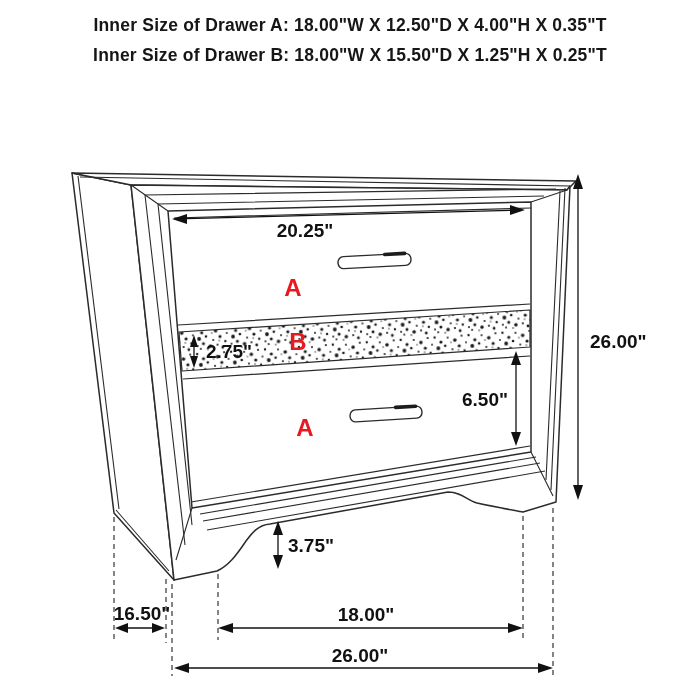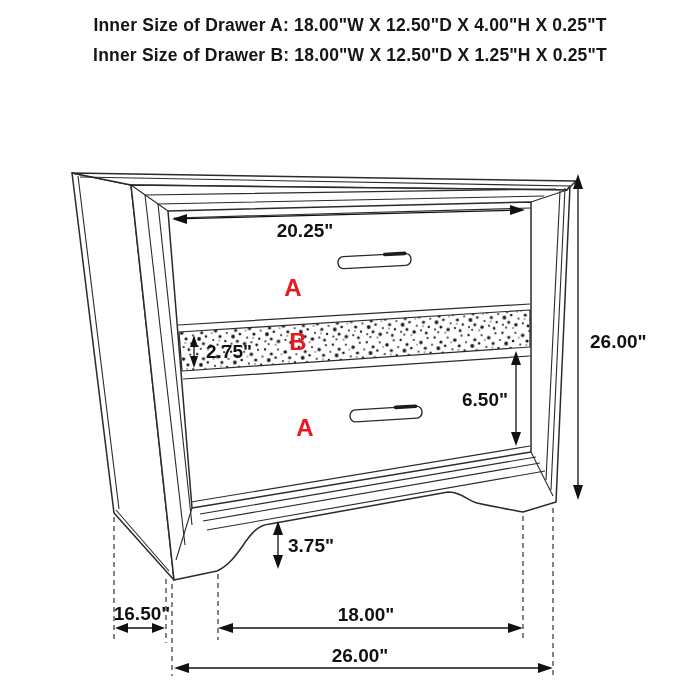--- a/index.html
+++ b/index.html
@@ -21,22 +21,22 @@
     font-family:"Liberation Sans", sans-serif;font-weight:bold;
     font-size:24px;fill:#e8191f;
   }
 </style>
 </head>
 <body>
 
 <div id="stage">
 
   <div id="header">
-    <div>Inner Size of Drawer A: 18.00"W X 12.50"D X 4.00"H X 0.25"T</div>
-    <div>Inner Size of Drawer B: 18.00"W X 12.50"D X 1.25"H X 0.25"T</div>
+    <div>Inner Size of Drawer A: 18.00"W X 12.50"D X 4.00"H X 0.35"T</div>
+    <div>Inner Size of Drawer B: 18.00"W X 15.50"D X 1.25"H X 0.25"T</div>
   </div>
 
   <svg id="drawing" width="700" height="700" viewBox="0 0 700 700">
     <defs>
       <pattern id="spk" width="34" height="26" patternUnits="userSpaceOnUse" patternTransform="rotate(-4)">
         <circle cx="2" cy="3" r="1.2" fill="#1c1c1c"></circle>
         <circle cx="8" cy="8" r="1.6" fill="#1c1c1c"></circle>
         <circle cx="15" cy="4" r="1.0" fill="#1c1c1c"></circle>
         <circle cx="22" cy="7" r="1.8" fill="#1c1c1c"></circle>
         <circle cx="29" cy="3" r="1.1" fill="#1c1c1c"></circle>

